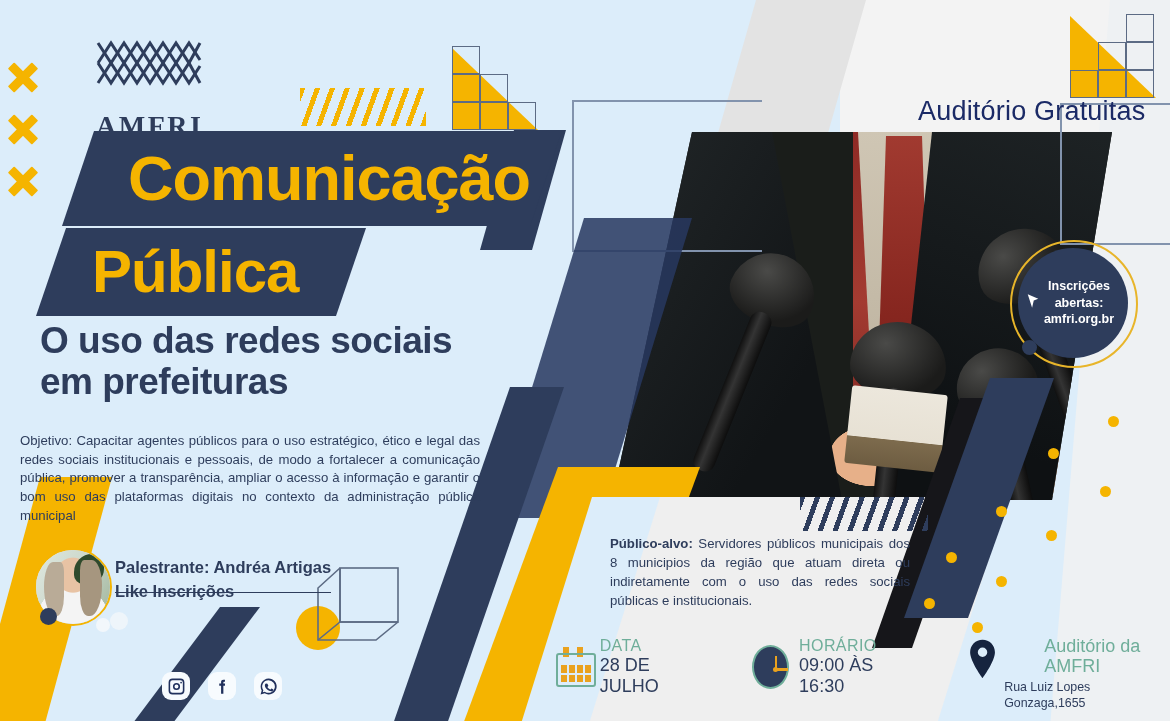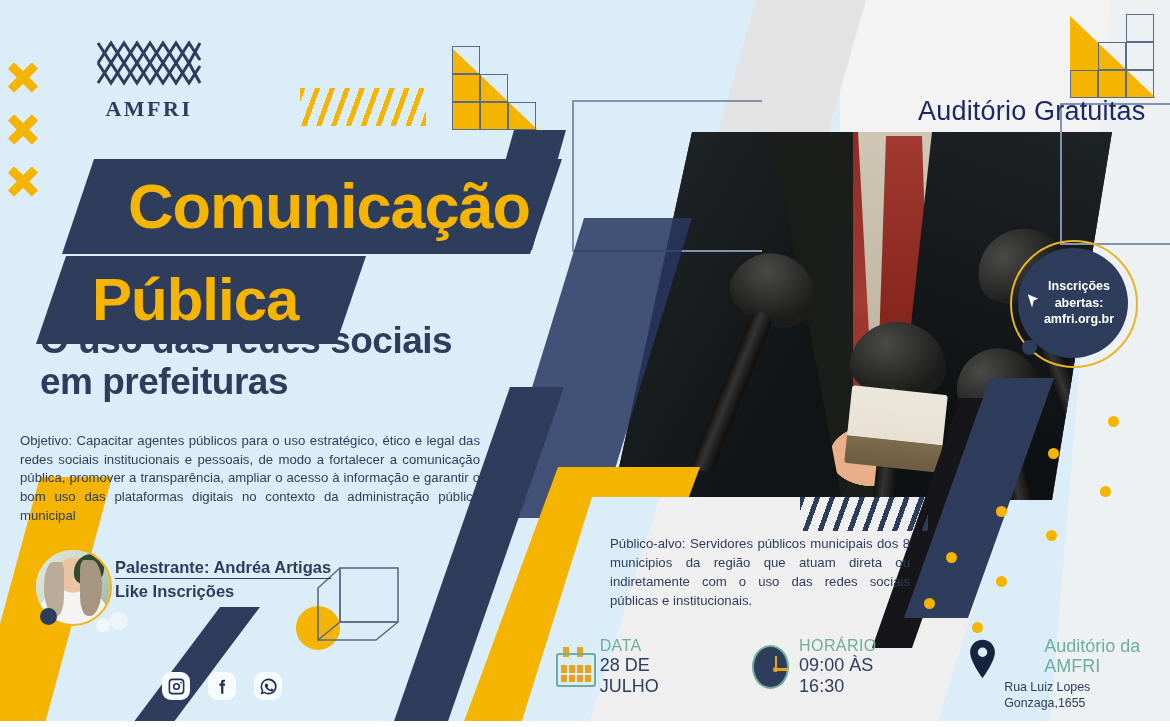--- a/index.html
+++ b/index.html
@@ -202,27 +202,27 @@
   .cube-dot {
     position:absolute; top:606px; left:296px; width:44px; height:44px;
     background:#f5b400; border-radius:50%;
   }
 
   
   .logo { position:absolute; top:38px; left:96px; width:106px; height:84px; }
   .logo .lattice { width:100%; height:50px; }
   .logo .word {
     text-align:center; font-family:"Liberation Serif", serif;
-    font-weight:700; font-size:22px; letter-spacing:2.5px; color:#2e3d5c;
-    margin-top:4px;
+    font-weight:700; font-size:28px; letter-spacing:2.5px; color:#2e3d5c;
+    margin-top:18px;
   }
 
   
   .title-band {
-    position:absolute; background:#2e3d5c; display:flex; align-items:center;margin-top:28px;
+    position:absolute; background:#2e3d5c; display:flex; align-items:center;
   }
   .title-band1 {
     top:131px; left:62px; width:500px; height:95px;
     clip-path:polygon(32px 0, 500px 0, 468px 95px, 0 95px);
   }
   .title-band2 {
     top:228px; left:36px; width:330px; height:88px;
     clip-path:polygon(30px 0, 330px 0, 300px 88px, 0 88px);
   }
   .title-text {
@@ -277,21 +277,21 @@
     position:absolute; top:618px; left:96px; width:14px; height:14px;
     background:#f2f7fb; border-radius:50%;
   }
   .speaker-dot-w2 {
     position:absolute; top:612px; left:110px; width:18px; height:18px;
     background:#eef5fa; border-radius:50%;
   }
   .speaker-name {
     position:absolute; top:558px; left:115px;
     color:#2e3d5c; font-weight:700; font-size:16.5px;
-    padding-bottom:1px; border-bottom:1.6px solid #2e3d5c;
+    padding-bottom:15px; border-bottom:1.6px solid #2e3d5c;
     display:inline-block;
   }
   .speaker-company {
     position:absolute; top:582px; left:115px;
     color:#2e3d5c; font-weight:700; font-size:16.5px;
   }
 
   
   .socials { position:absolute; top:672px; left:162px; display:flex; gap:18px; }
   .social {
@@ -324,21 +324,21 @@
   }
   .badge-dot {
     position:absolute; top:340px; left:1022px; width:15px; height:15px;
     background:#2e3d5c; border-radius:50%;
   }
 
   .publico {
     position:absolute; top:534px; left:610px; width:300px;
     color:#2e3d5c; font-size:13.2px; line-height:1.45; text-align:justify;
   }
-  .publico b { font-weight:400; }
+  .publico b { font-weight:700; }
 
   .dots-field { position:absolute; top:440px; left:960px; width:210px; height:220px; }
   .dot { position:absolute; width:11px; height:11px; background:#f5b400; border-radius:50%; }
 
   
   .info-row { position:absolute; bottom:16px; left:556px; display:flex; align-items:flex-start; }
   .info-item { display:flex; align-items:center; gap:10px; }
   .info-label { color:#6fae9a; font-size:16px; letter-spacing:0.4px; }
   .info-value { color:#2e3d5c; font-size:18px; }
 

